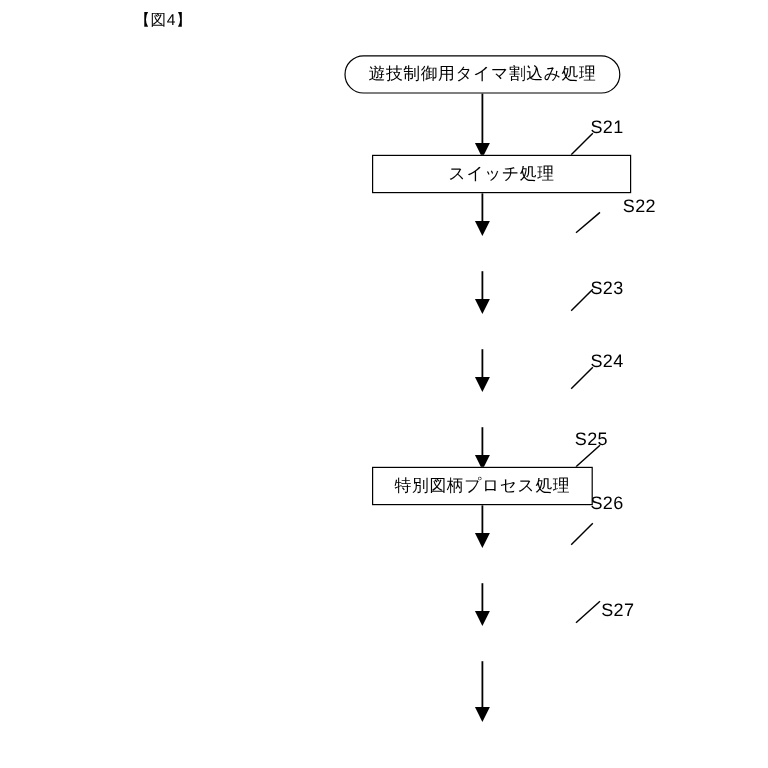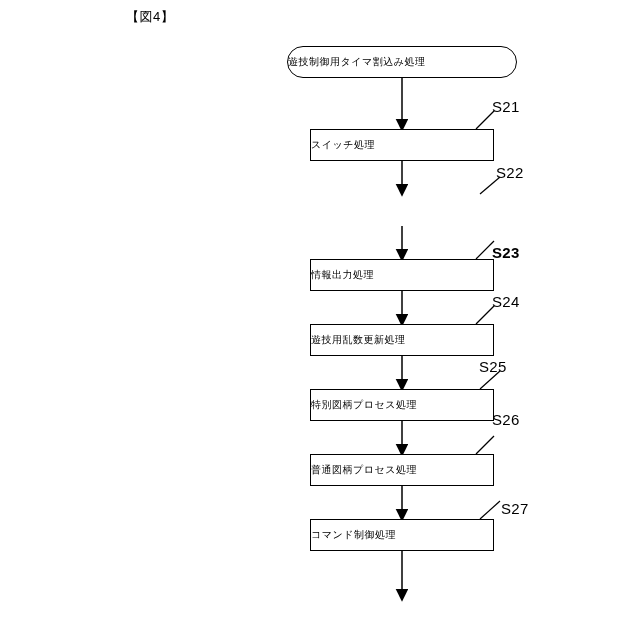--- a/index.html
+++ b/index.html
@@ -15,37 +15,37 @@
     color: #000000;
     overflow: hidden;
   }
   #figure-label {
     position: absolute;
     left: 112px;
     top: 8px;
     font-size: 13px;
     letter-spacing: 0.5px;
     white-space: nowrap;
-    margin-left: 14px;
   }
   .flow {
     position: absolute;
     left: 0;
     top: 0;
     width: 640px;
     height: 640px;
   }
   .node {
     position: absolute;
     box-sizing: border-box;
     border: 1.4px solid #000000;
     background: #ffffff;
     display: flex;
     align-items: center;
-    font-size: 10px;
+    justify-content: center;
+    font-size: 14px;
     letter-spacing: 0.5px;
     white-space: nowrap;
   }
   .node.terminal {
     border-radius: 22px;
   }
   .node.process {
     border-radius: 0;
   }
   .tag {
@@ -93,45 +93,33 @@
       <line x1="480" y1="389" x2="500" y2="371"></line>
       <line x1="476" y1="454" x2="494" y2="436"></line>
       <line x1="480" y1="519" x2="500" y2="501"></line>
     </g>
   </svg>
 
   <div class="node terminal" style="left:287px; top:46px; width:230px; height:32px;">
     <span>遊技制御用タイマ割込み処理</span>
   </div>
 
-  <div class="node process" style="left:310px; top:129px; width:184px; height:32px;">
+  <div class="node process" style="left:310px; top:129px; width:216px; height:32px;">
     <span>スイッチ処理</span>
   </div>
   <div class="tag" style="left:492px; top:98px;">S21</div>
 
-  <div class="tag" style="left:496px; top:164px;">S22</div>
+  <div class="tag" style="left:519px; top:164px;">S22</div>
 
-  <div class="node process" style="left:310px; top:259px; width:184px; height:32px;">
-    <span>情報出力処理</span>
-  </div>
-  <div class="tag" style="left:492px; top:244px;font-weight:bold;">S23</div>
+  <div class="tag" style="left:492px; top:232px;">S23</div>
 
-  <div class="node process" style="left:310px; top:324px; width:184px; height:32px;">
-    <span>遊技用乱数更新処理</span>
-  </div>
   <div class="tag" style="left:492px; top:293px;">S24</div>
 
   <div class="node process" style="left:310px; top:389px; width:184px; height:32px;">
     <span>特別図柄プロセス処理</span>
   </div>
   <div class="tag" style="left:479px; top:358px;">S25</div>
 
-  <div class="node process" style="left:310px; top:454px; width:184px; height:32px;">
-    <span>普通図柄プロセス処理</span>
-  </div>
   <div class="tag" style="left:492px; top:411px;">S26</div>
 
-  <div class="node process" style="left:310px; top:519px; width:184px; height:32px;">
-    <span>コマンド制御処理</span>
-  </div>
   <div class="tag" style="left:501px; top:500px;">S27</div>
 
 </div>
 
 </body></html>

